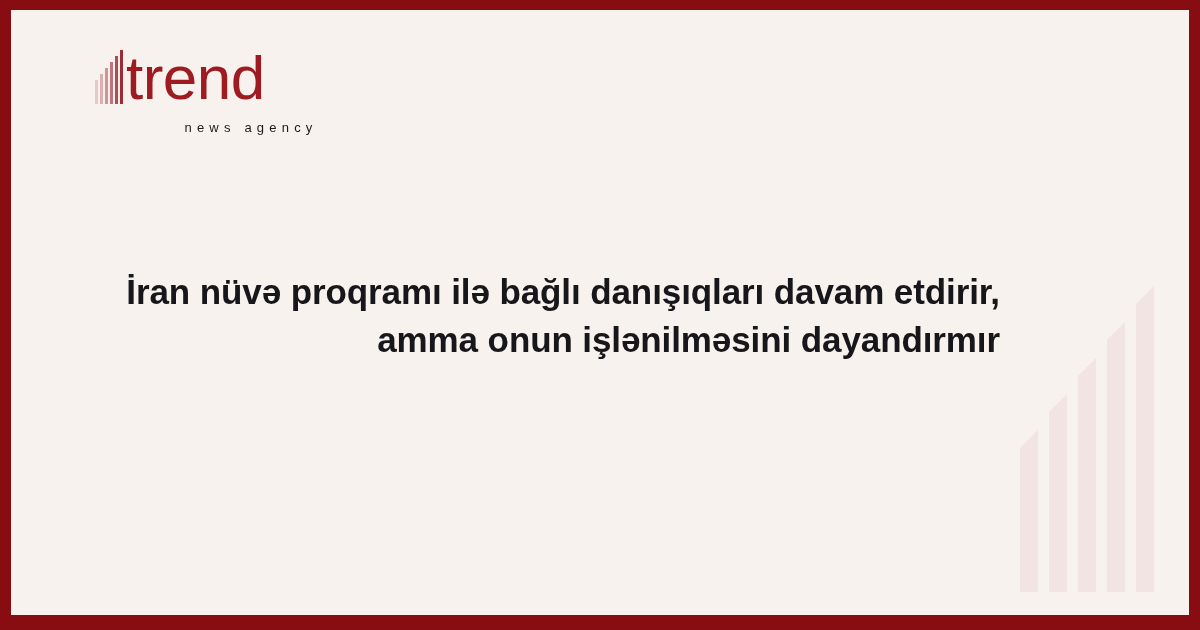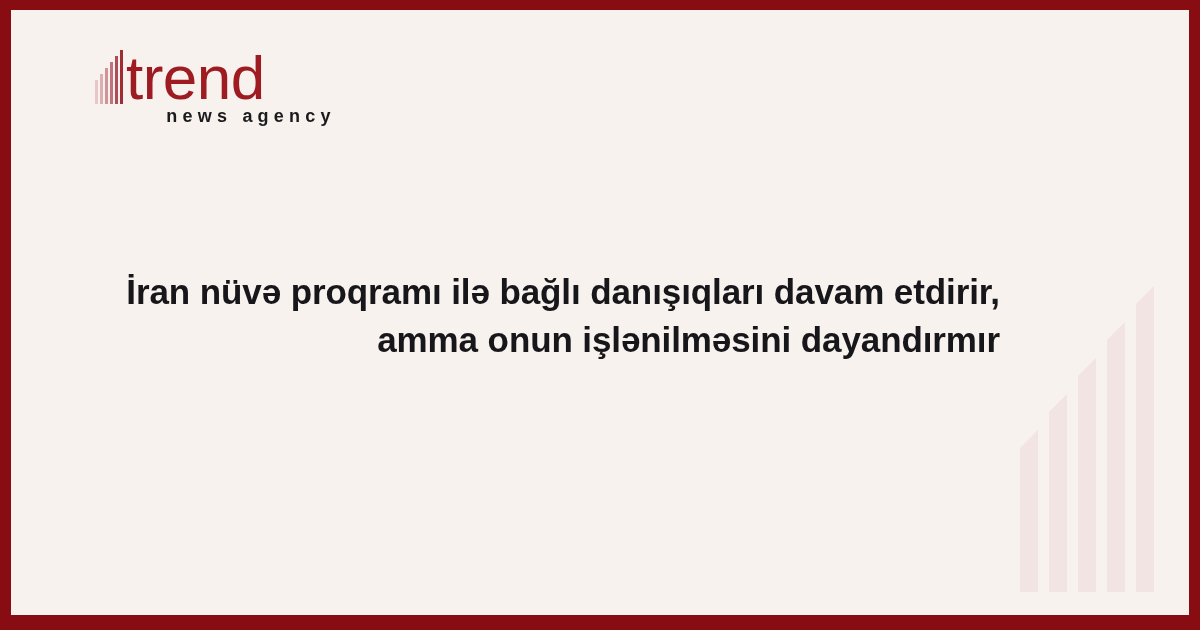--- a/index.html
+++ b/index.html
@@ -77,25 +77,25 @@
     font-family: "Liberation Sans", "DejaVu Sans", sans-serif;
     font-size: 62px;
     line-height: 0.95;
     font-weight: 400;
     color: #9e1b22;
     letter-spacing: -0.5px;
     position: relative;
     top: 4px;
   }
   .logo-sub {
-    margin-top: 2px;
+    margin-top: 16px;
     margin-left: 12px;
     font-family: "Liberation Sans", "DejaVu Sans", sans-serif;
-    font-size: 18px;
-    font-weight: 700;
+    font-size: 13px;
+    font-weight: 400;
     color: #1b1a1d;
     letter-spacing: 5.2px;
   }
 
   
   .headline {
     position: absolute;
     left: 84px;
     top: 258px;
     width: 905px;

